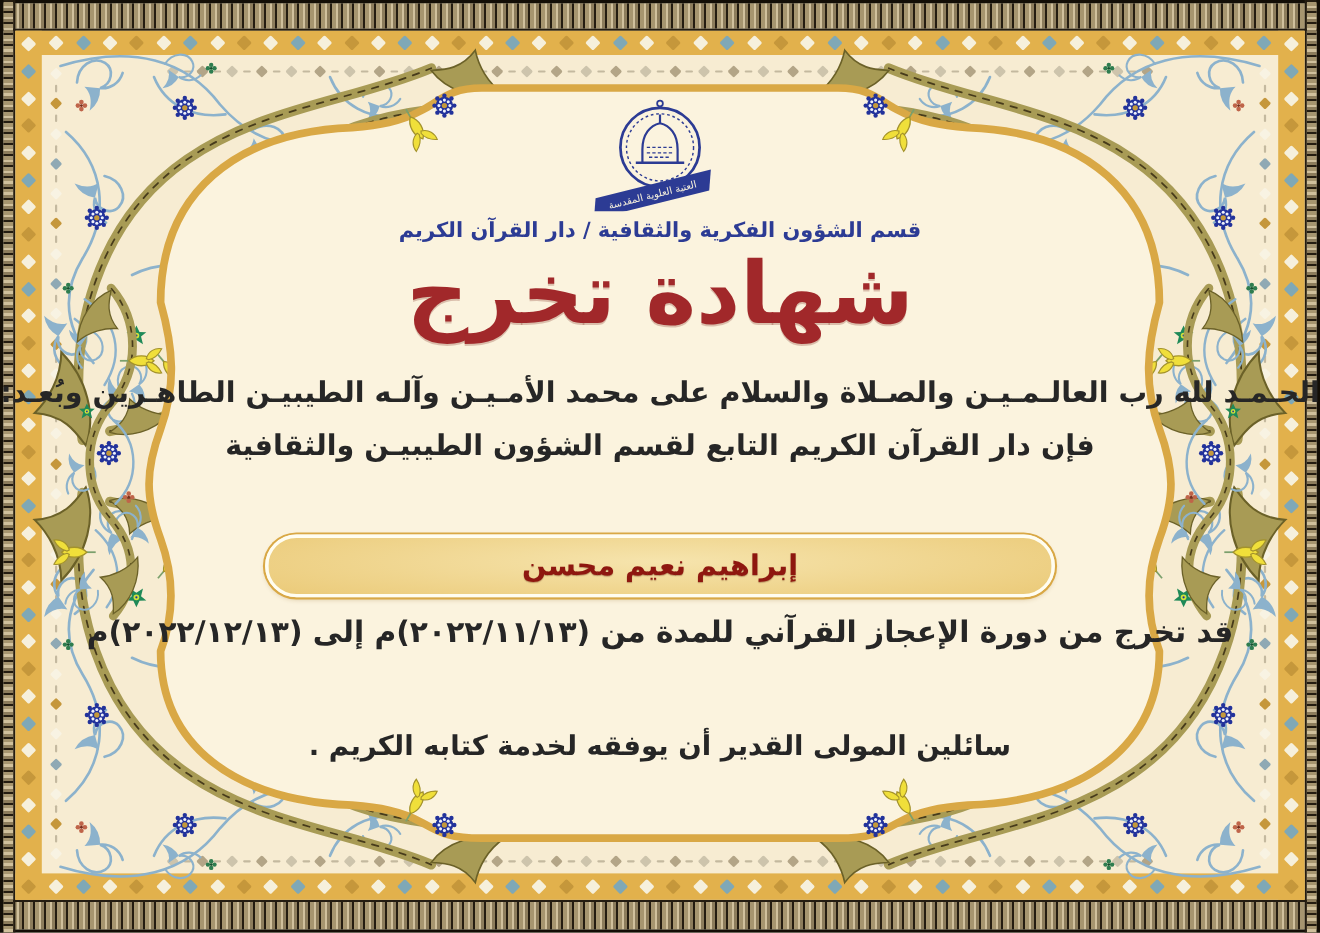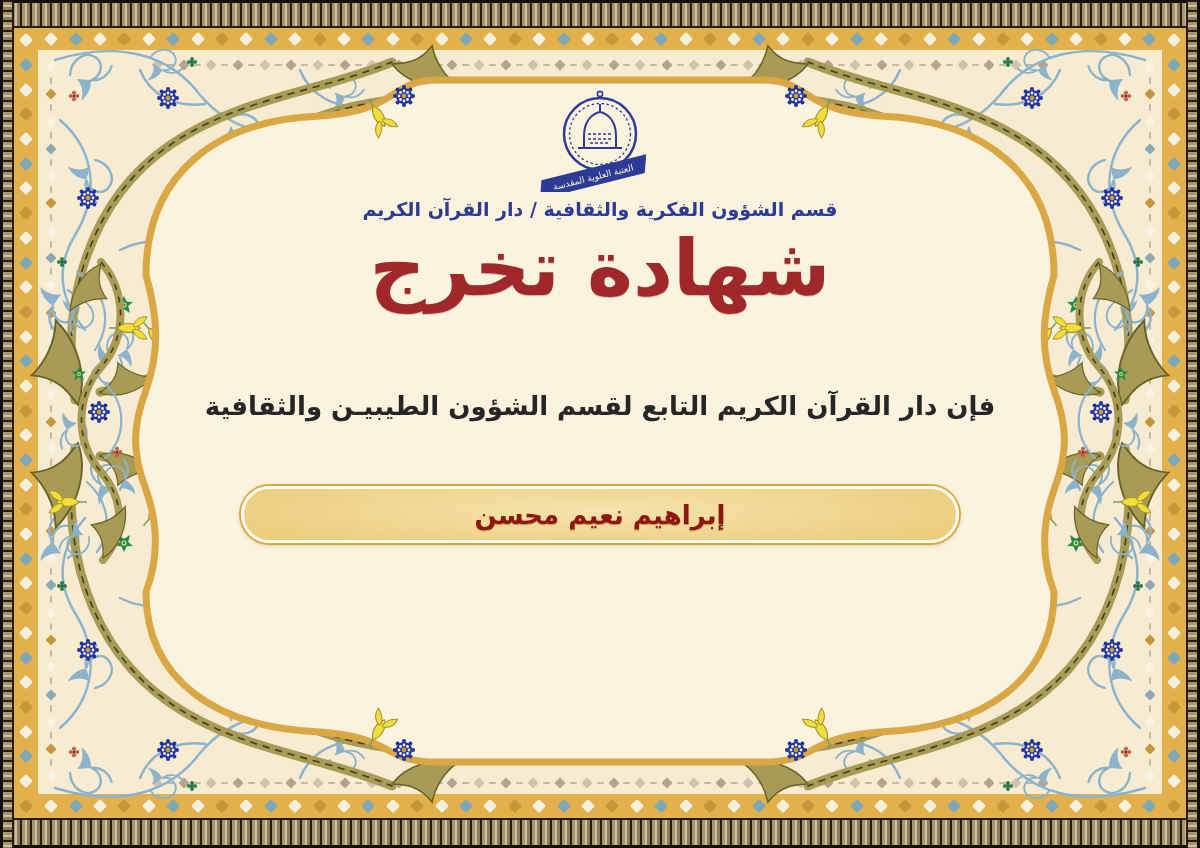--- a/index.html
+++ b/index.html
@@ -672,21 +672,24 @@
       <circle cy="-40" r="2.6" stroke-width="1.6"></circle>
     </g>
     <g transform="translate(-4,42) rotate(-14)">
       <path d="M-54,-9 L54,-9 L48,9 L-60,9 Z" fill="#2c3b94"></path>
       <text x="-3" y="3.5" font-size="9" fill="#f6f0dc" text-anchor="middle">العتبة العلوية المقدسة</text>
     </g>
   </svg>
 
   <div class="t-center title">شهادة تخرج</div>
   <div class="t-center deptline">قسم الشؤون الفكرية والثقافية / دار القرآن الكريم</div>
+  <div class="t-center preamble">الحـمـد لله رب العالـمـيـن والصـلاة والسلام على محمد الأمـيـن وآلـه الطيبيـن الطاهـرين وبُعـد:</div>
   <div class="t-center bodyline1">فإن دار القرآن الكريم التابع لقسم الشؤون الطيبيـن والثقافية</div>
 
   <div class="pill">
     <span class="studentname">إبراهيم نعيم محسن</span>
   </div>
 
-
-
+  <div class="t-center dateline">قد تخرج من دورة الإعجاز القرآني للمدة من (٢٠٢٢/١١/١٣)م إلى (٢٠٢٢/١٢/١٣)م</div>
+
+
+  <div class="t-center closing">سائلين المولى القدير أن يوفقه لخدمة كتابه الكريم .</div>
 </div>
 
 </body></html>

